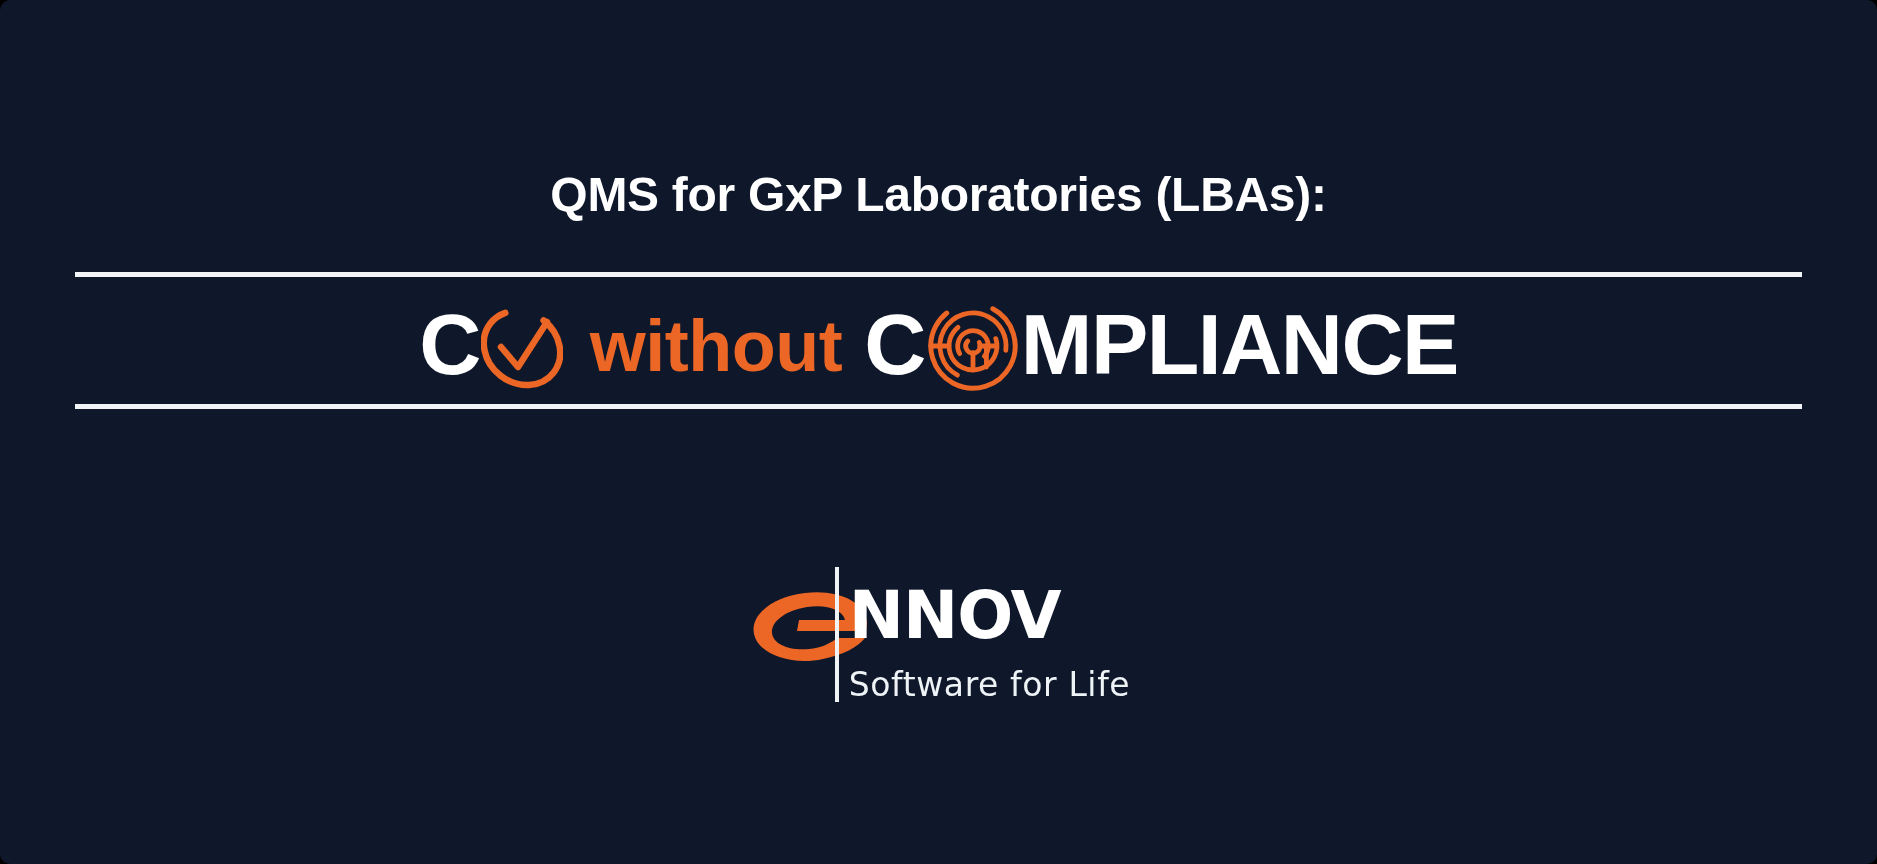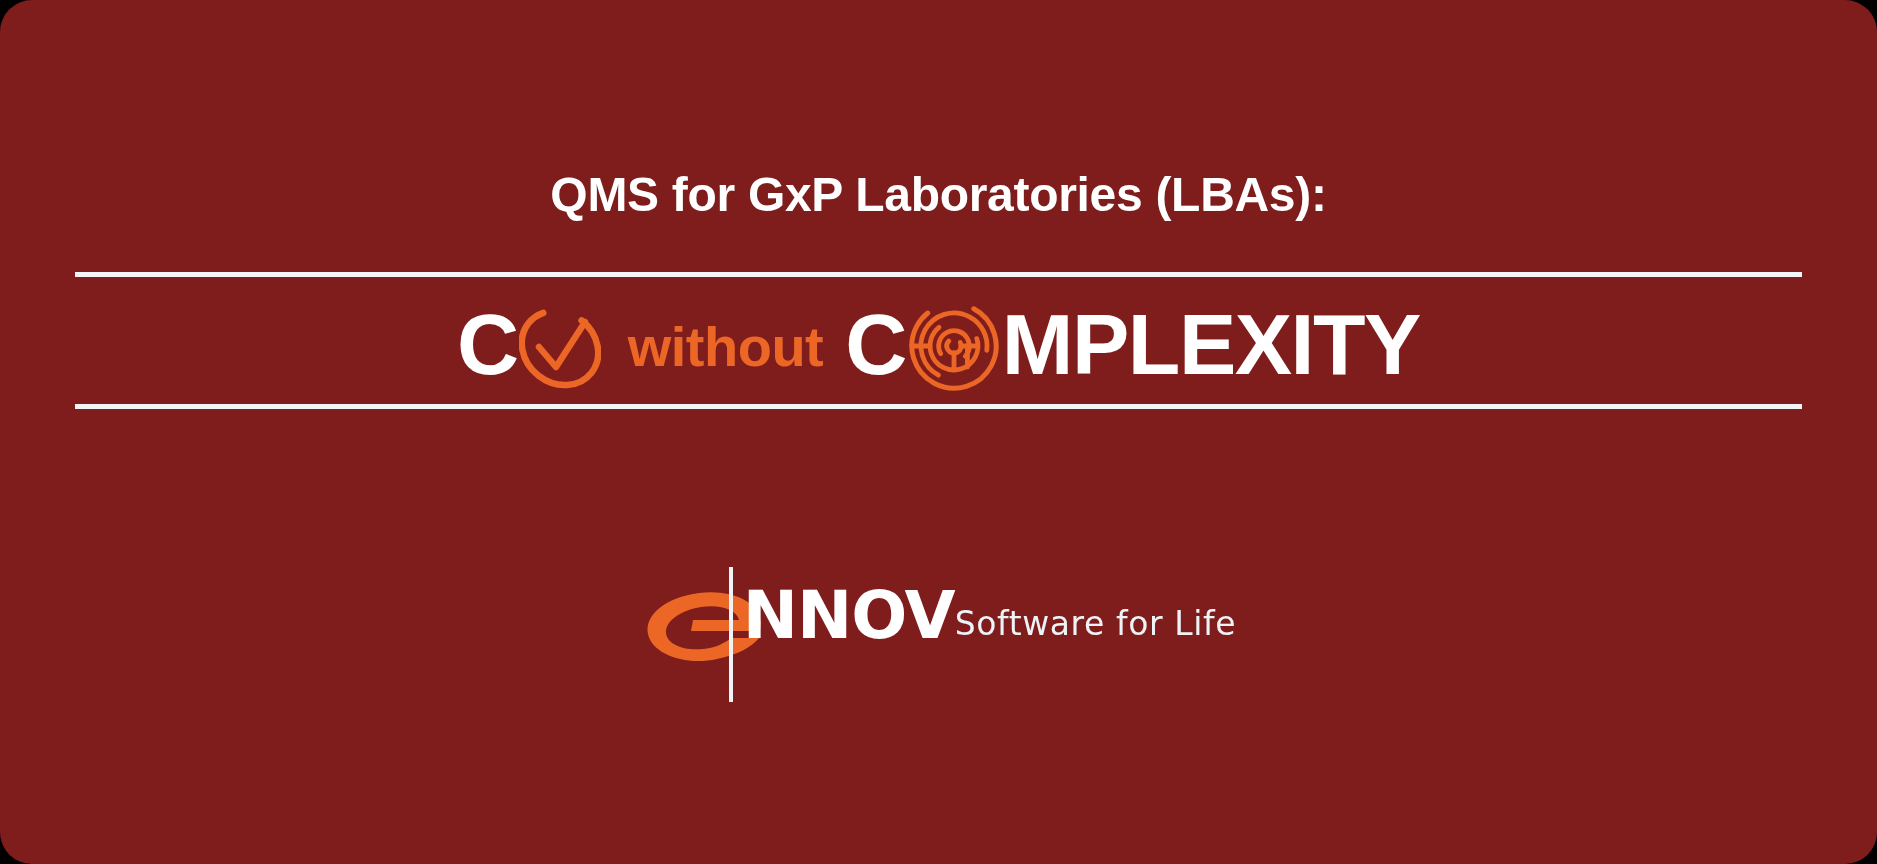--- a/index.html
+++ b/index.html
@@ -14,22 +14,22 @@
     overflow: hidden;
     font-family: "Liberation Sans", sans-serif;
   }
 
   
   #slide {
     position: absolute;
     left: 0; top: 0;
     width: 1877px;
     height: 864px;
-    background: #7f1d1d;
-    border-radius: 32px;
+    background: #0f172a;
+    border-radius: 10px;
     overflow: hidden;
   }
 
   
   #title {
     position: absolute;
     left: 0;
     top: 167px;
     width: 1877px;
     text-align: center;
@@ -70,21 +70,21 @@
     align-items: center;
     color: #ffffff;
     font-size: 86px;
     font-weight: bold;
     letter-spacing: -1.5px;
     line-height: 1;
   }
   .hl-seg { display: inline-block; }
   #without {
     color: #ec6726;
-    font-size: 56px;
+    font-size: 72px;
     font-weight: bold;
     letter-spacing: -0.5px;
     padding: 0 22px 0 26px;
     position: relative;
     top: 2px;
   }
 
   
   .icon-o {
     display: inline-block;
@@ -107,21 +107,21 @@
     position: relative;
     display: flex;
     align-items: flex-start;
   }
   #logo-e { display: block; }
   #logo-text-wrap {
     position: relative;
     margin-left: -42px;
     padding-left: 14px;
     display: flex;
-    flex-direction: row;
+    flex-direction: column;
   }
   #logo-bar {
     position: absolute;
     left: 0;
     top: -19px;
     width: 4px;
     height: 135px;
     background: #f0f4f7;
   }
   #logo-nnov {
@@ -185,21 +185,21 @@
             <circle cx="48" cy="48" r="7.5" stroke-width="5" stroke-dasharray="33 15" transform="rotate(-30 48 48)"></circle>
 
             <line x1="4" y1="48" x2="23" y2="48" stroke-width="5"></line>
             <line x1="48" y1="55" x2="48" y2="73" stroke-width="5"></line>
             <line x1="62" y1="48" x2="62" y2="70" stroke-width="5"></line>
             <line x1="55" y1="48" x2="72" y2="48" stroke-width="5"></line>
           </g>
         </svg>
       </span>
 
-      <span class="hl-seg">MPLEXITY</span>
+      <span class="hl-seg">MPLIANCE</span>
     </span>
   </div>
 
   <div class="rule" id="rule-bottom"></div>
 
   <div id="logo">
     <div id="logo-inner">
 
       <span id="logo-e">
         <svg viewBox="0 0 130 84" width="130" height="84" aria-hidden="true">

